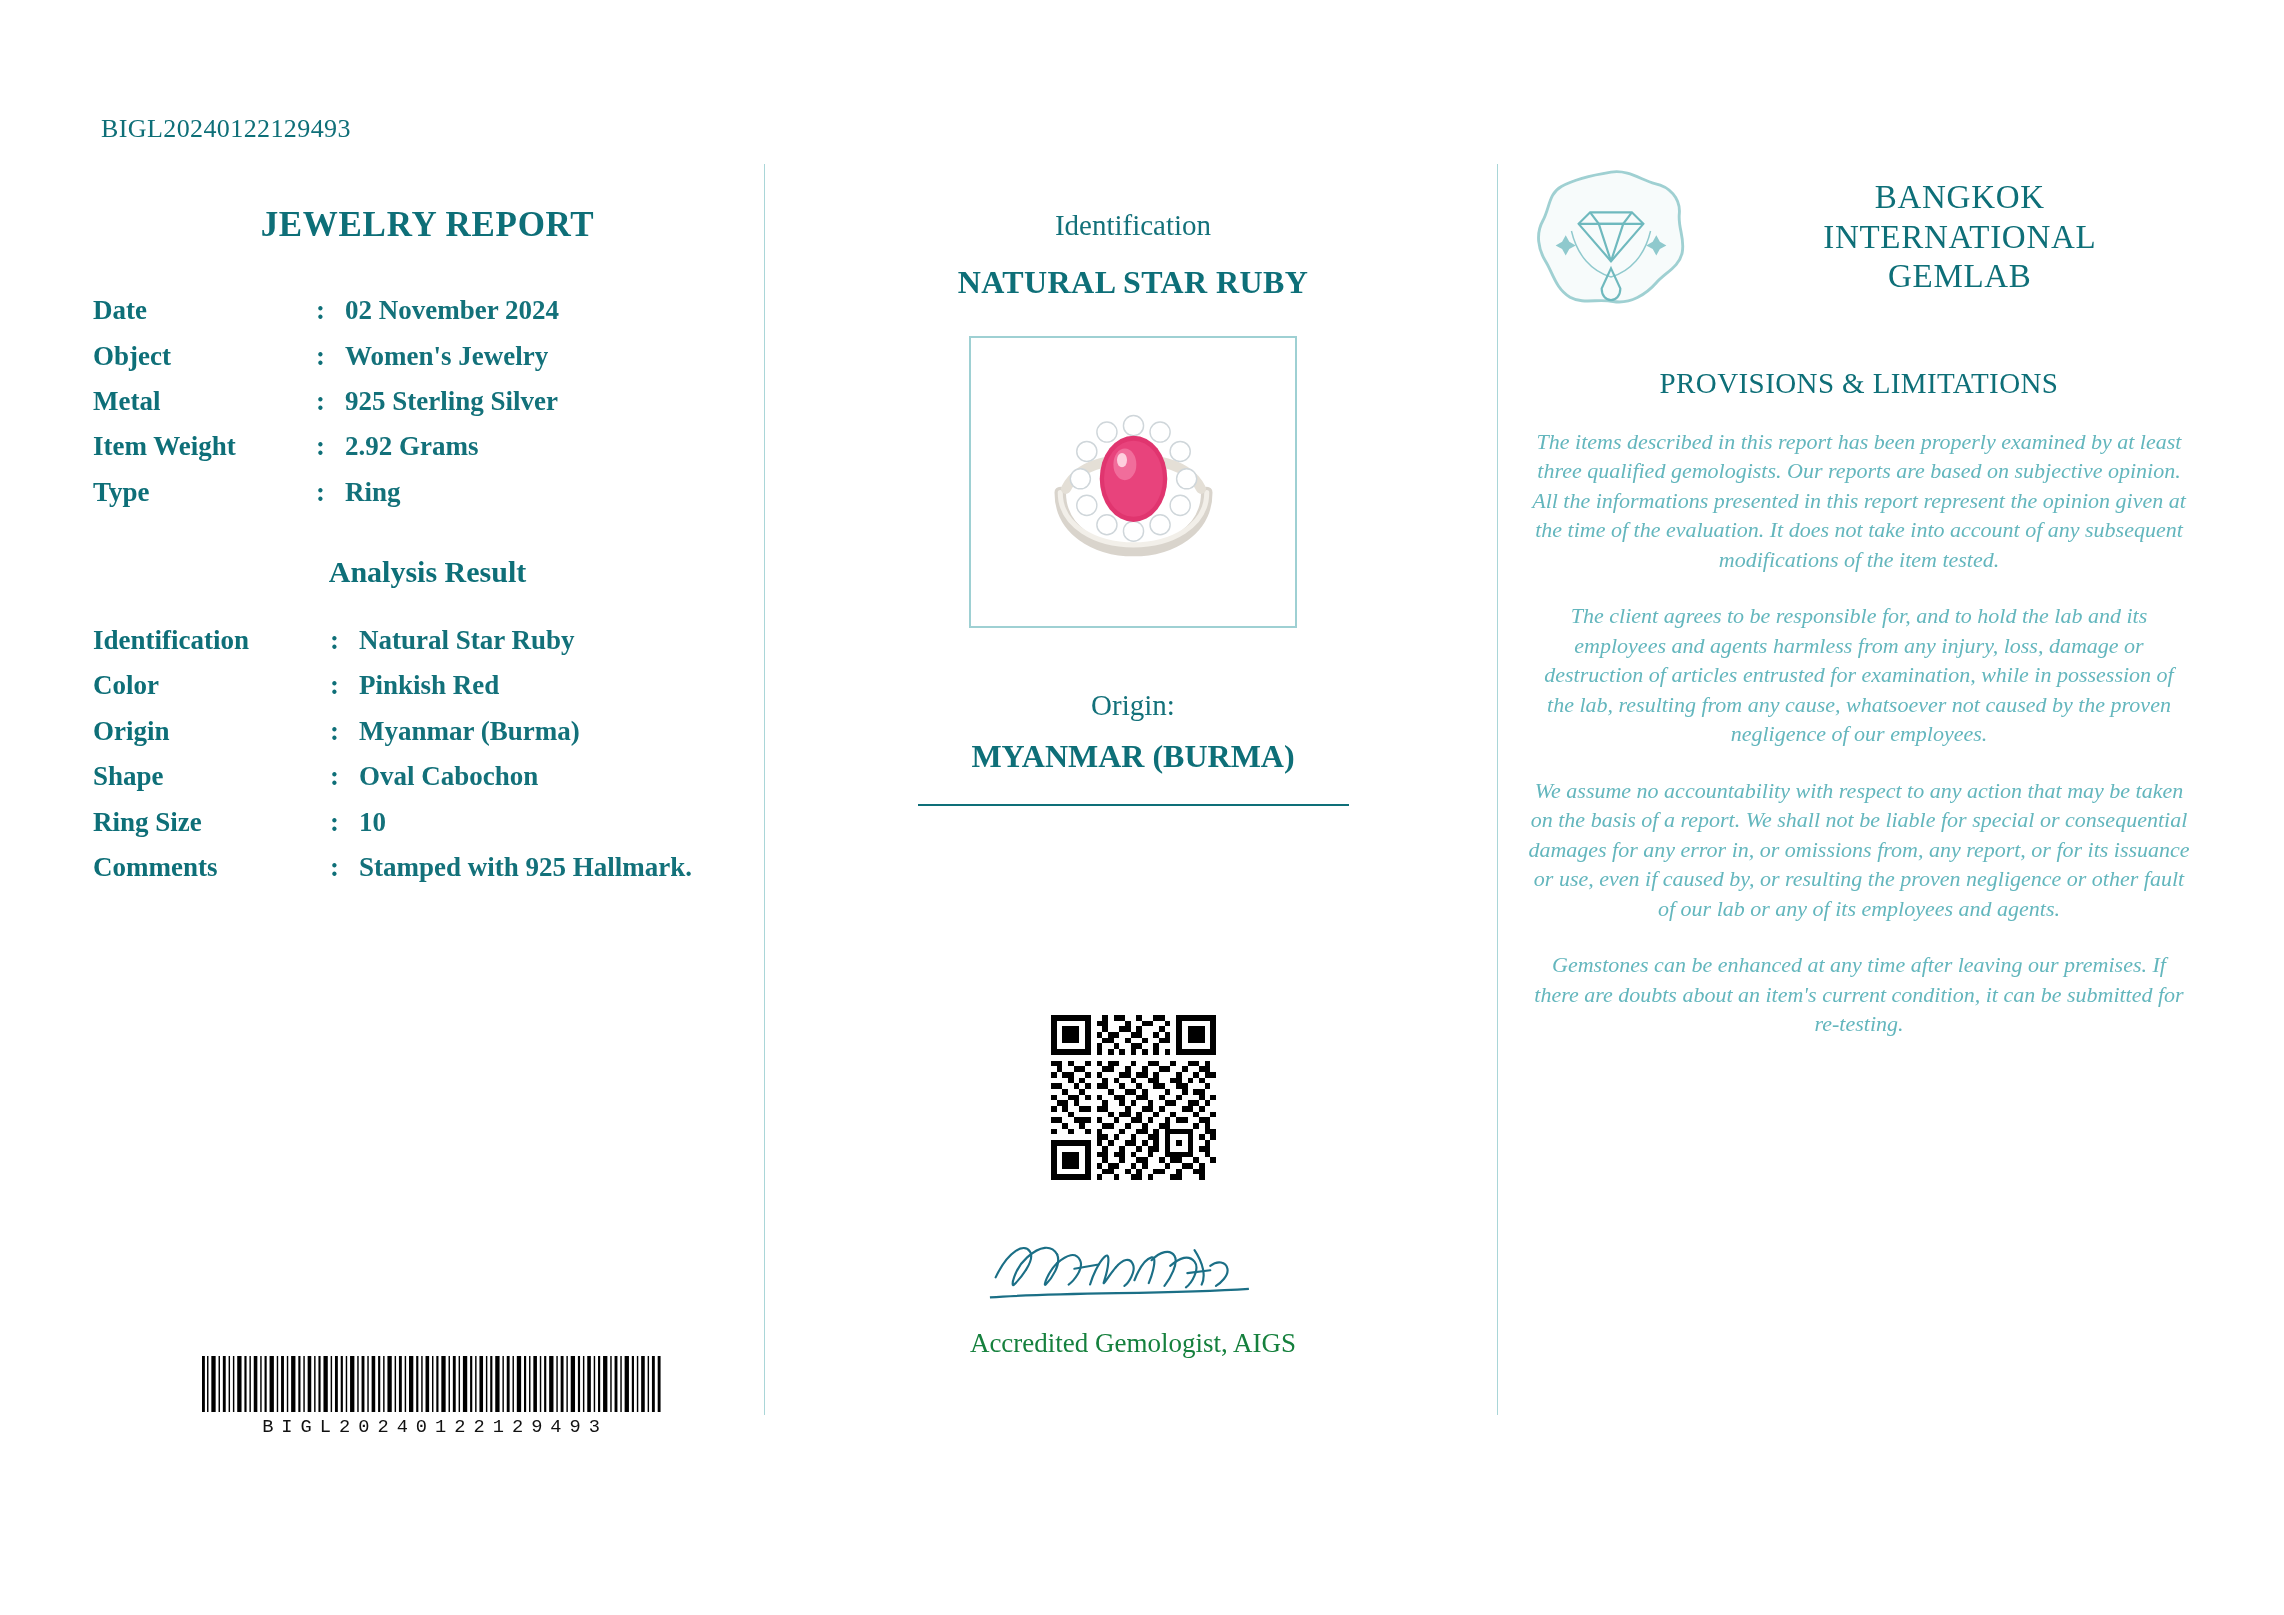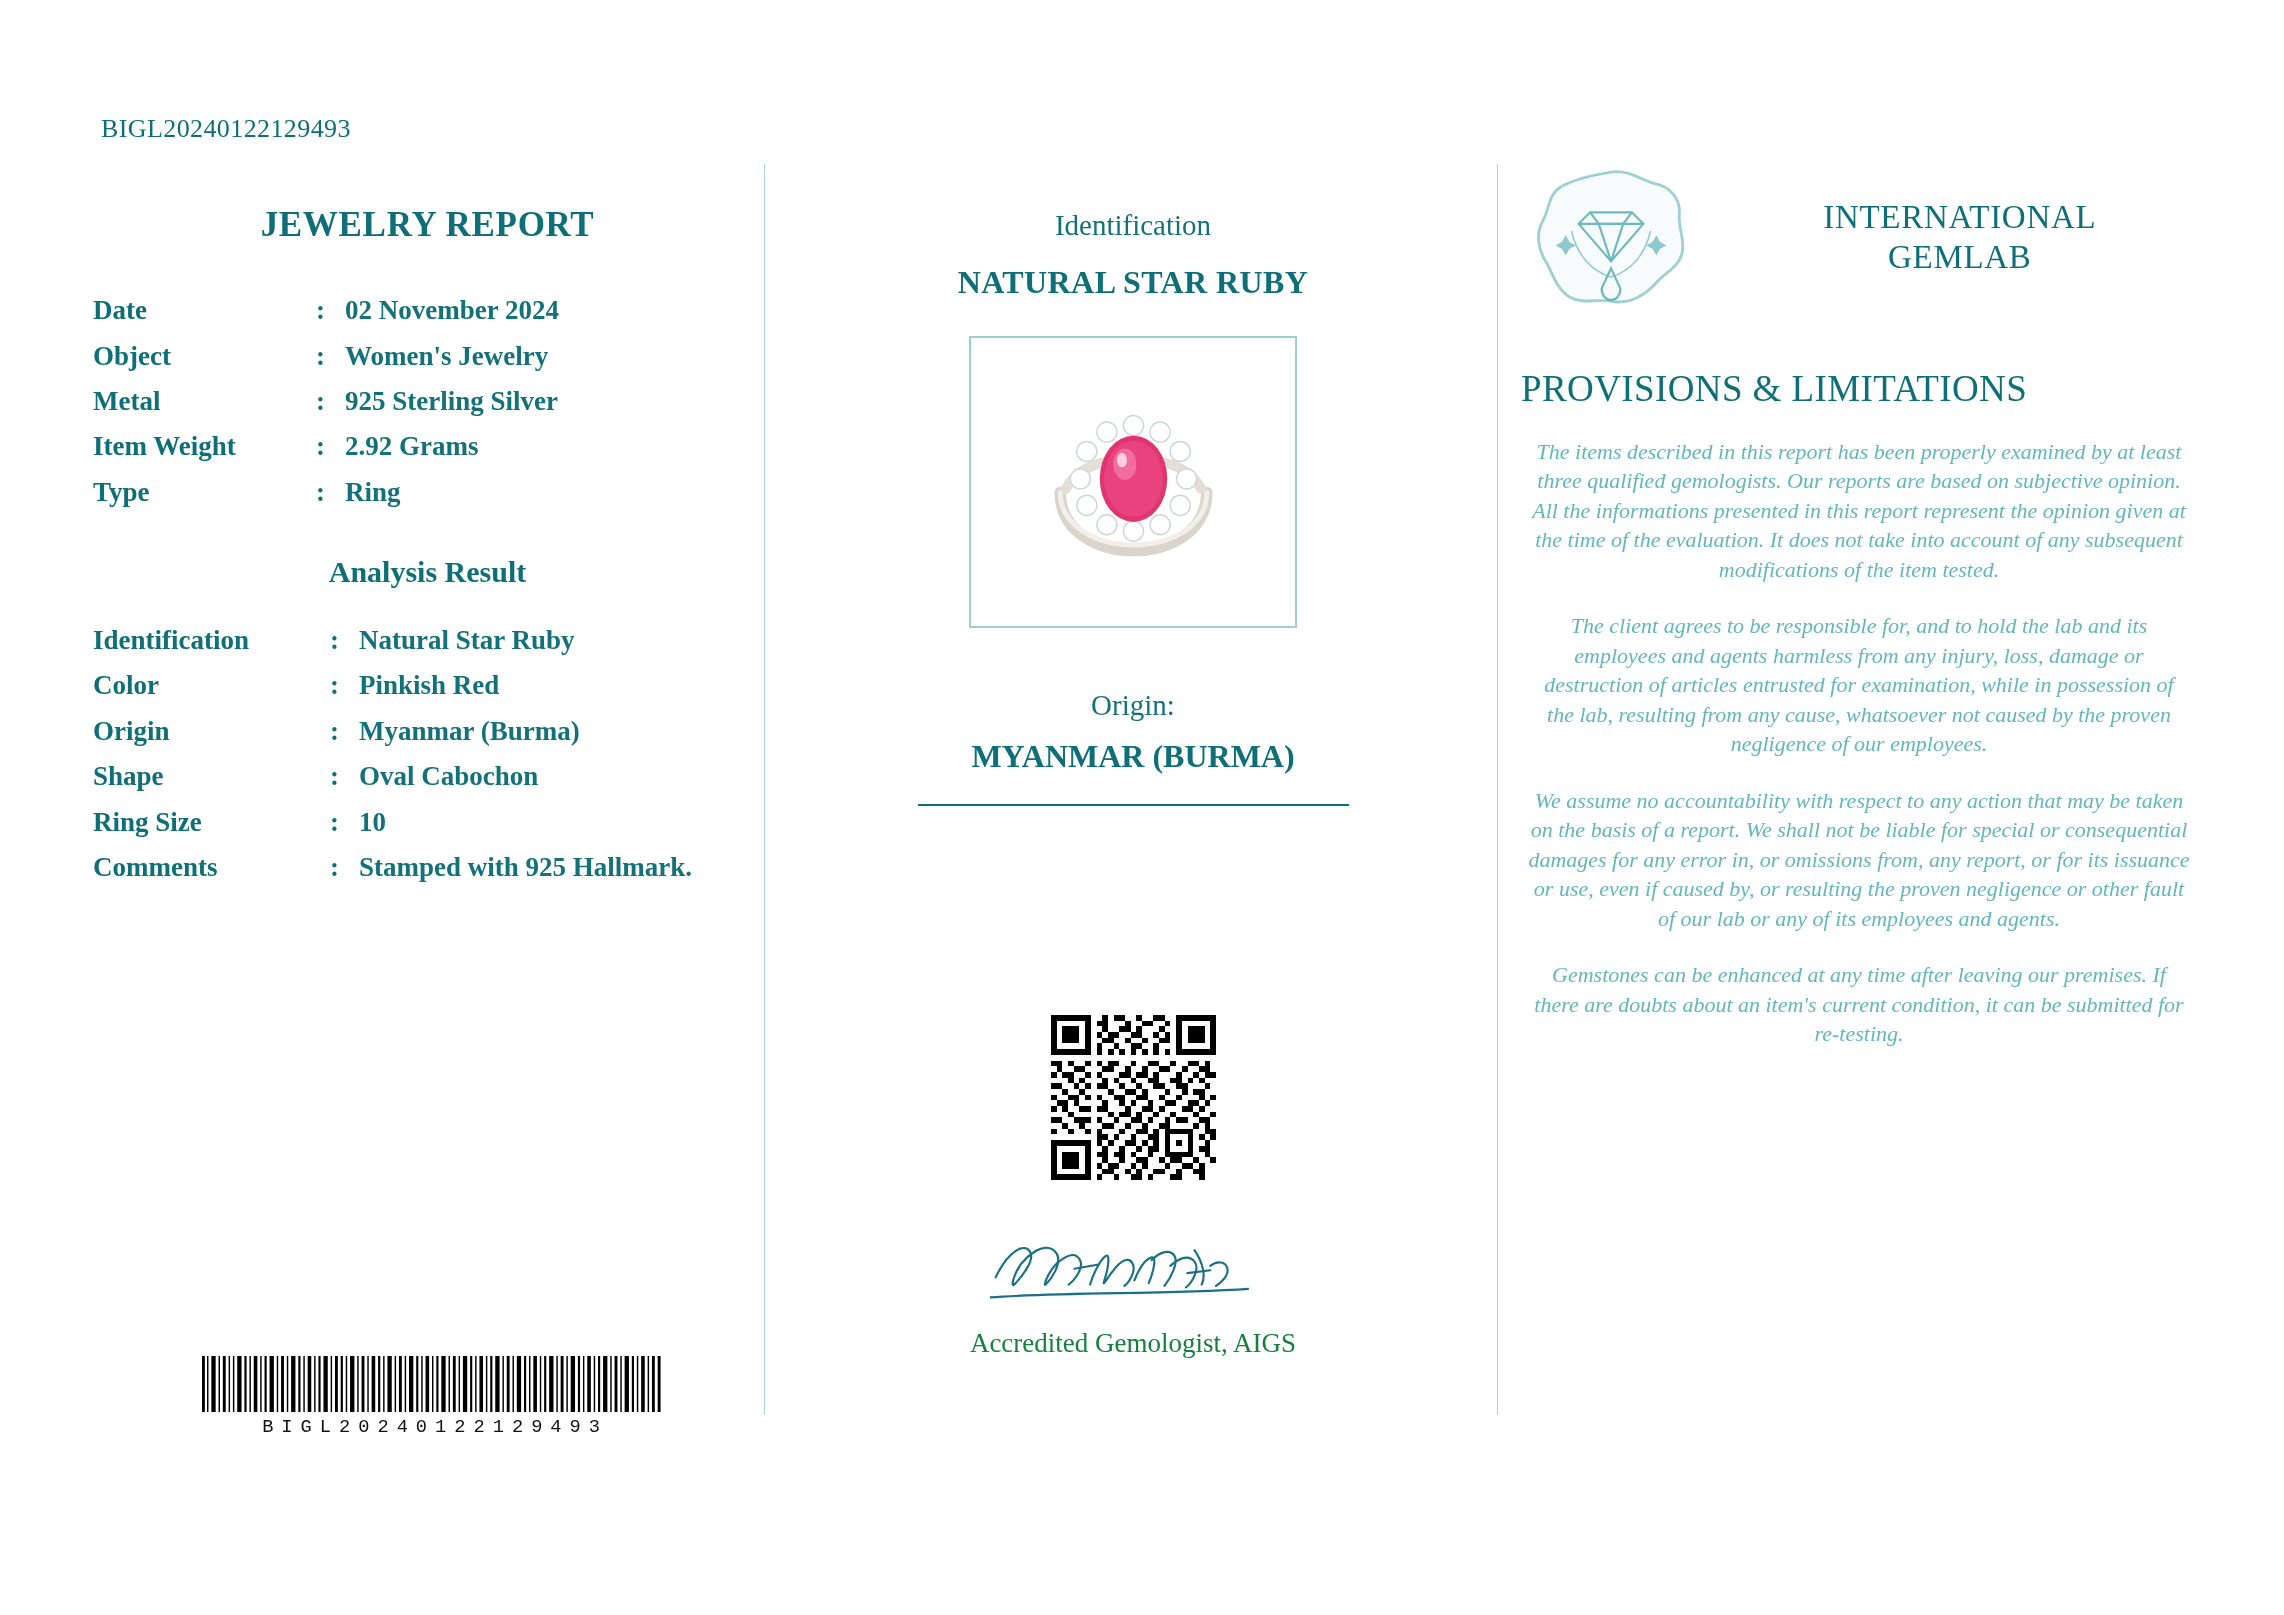--- a/index.html
+++ b/index.html
@@ -186,21 +186,22 @@
   }
   .brand-name {
     font-size: 33px;
     line-height: 1.2;
     text-align: center;
     color: #0e6f78;
     flex: 1;
     letter-spacing: 0.7px;
   }
   .prov-title {
-    font-size: 37px;
+    text-align: center;
+    font-size: 29px;
     margin-top: 54px;
     letter-spacing: 0.4px;
     color: #0e6f78;
   }
   .prov-p {
     font-style: italic;
     font-size: 22px;
     line-height: 1.34;
     text-align: center;
     color: #63b6bd;
@@ -695,20 +696,21 @@
         </g>
 
         <path d="M125 148 L138 176 C138 186 132 192 125 192 C118 192 112 186 112 176 Z" fill="none" stroke="#6fb9be" stroke-width="3"></path>
 
         <g fill="#8fc9cd">
           <path d="M62 102 l5 9 9 5 -9 5 -5 9 -5 -9 -9 -5 9 -5 z"></path>
           <path d="M188 102 l5 9 9 5 -9 5 -5 9 -5 -9 -9 -5 9 -5 z"></path>
         </g>
       </svg>
       <div class="brand-name">
+        <div>BANGKOK</div>
         <div>INTERNATIONAL</div>
         <div>GEMLAB</div>
       </div>
     </div>
 
     <div class="prov-title">PROVISIONS &amp; LIMITATIONS</div>
 
     <p class="prov-p">The items described in this report has been properly examined by at least three qualified gemologists. Our reports are based on subjective opinion. All the informations presented in this report represent the opinion given at the time of the evaluation. It does not take into account of any subsequent modifications of the item tested.</p>
     <p class="prov-p">The client agrees to be responsible for, and to hold the lab and its employees and agents harmless from any injury, loss, damage or destruction of articles entrusted for examination, while in possession of the lab, resulting from any cause, whatsoever not caused by the proven negligence of our employees.</p>
     <p class="prov-p">We assume no accountability with respect to any action that may be taken on the basis of a report. We shall not be liable for special or consequential damages for any error in, or omissions from, any report, or for its issuance or use, even if caused by, or resulting the proven negligence or other fault of our lab or any of its employees and agents.</p>

